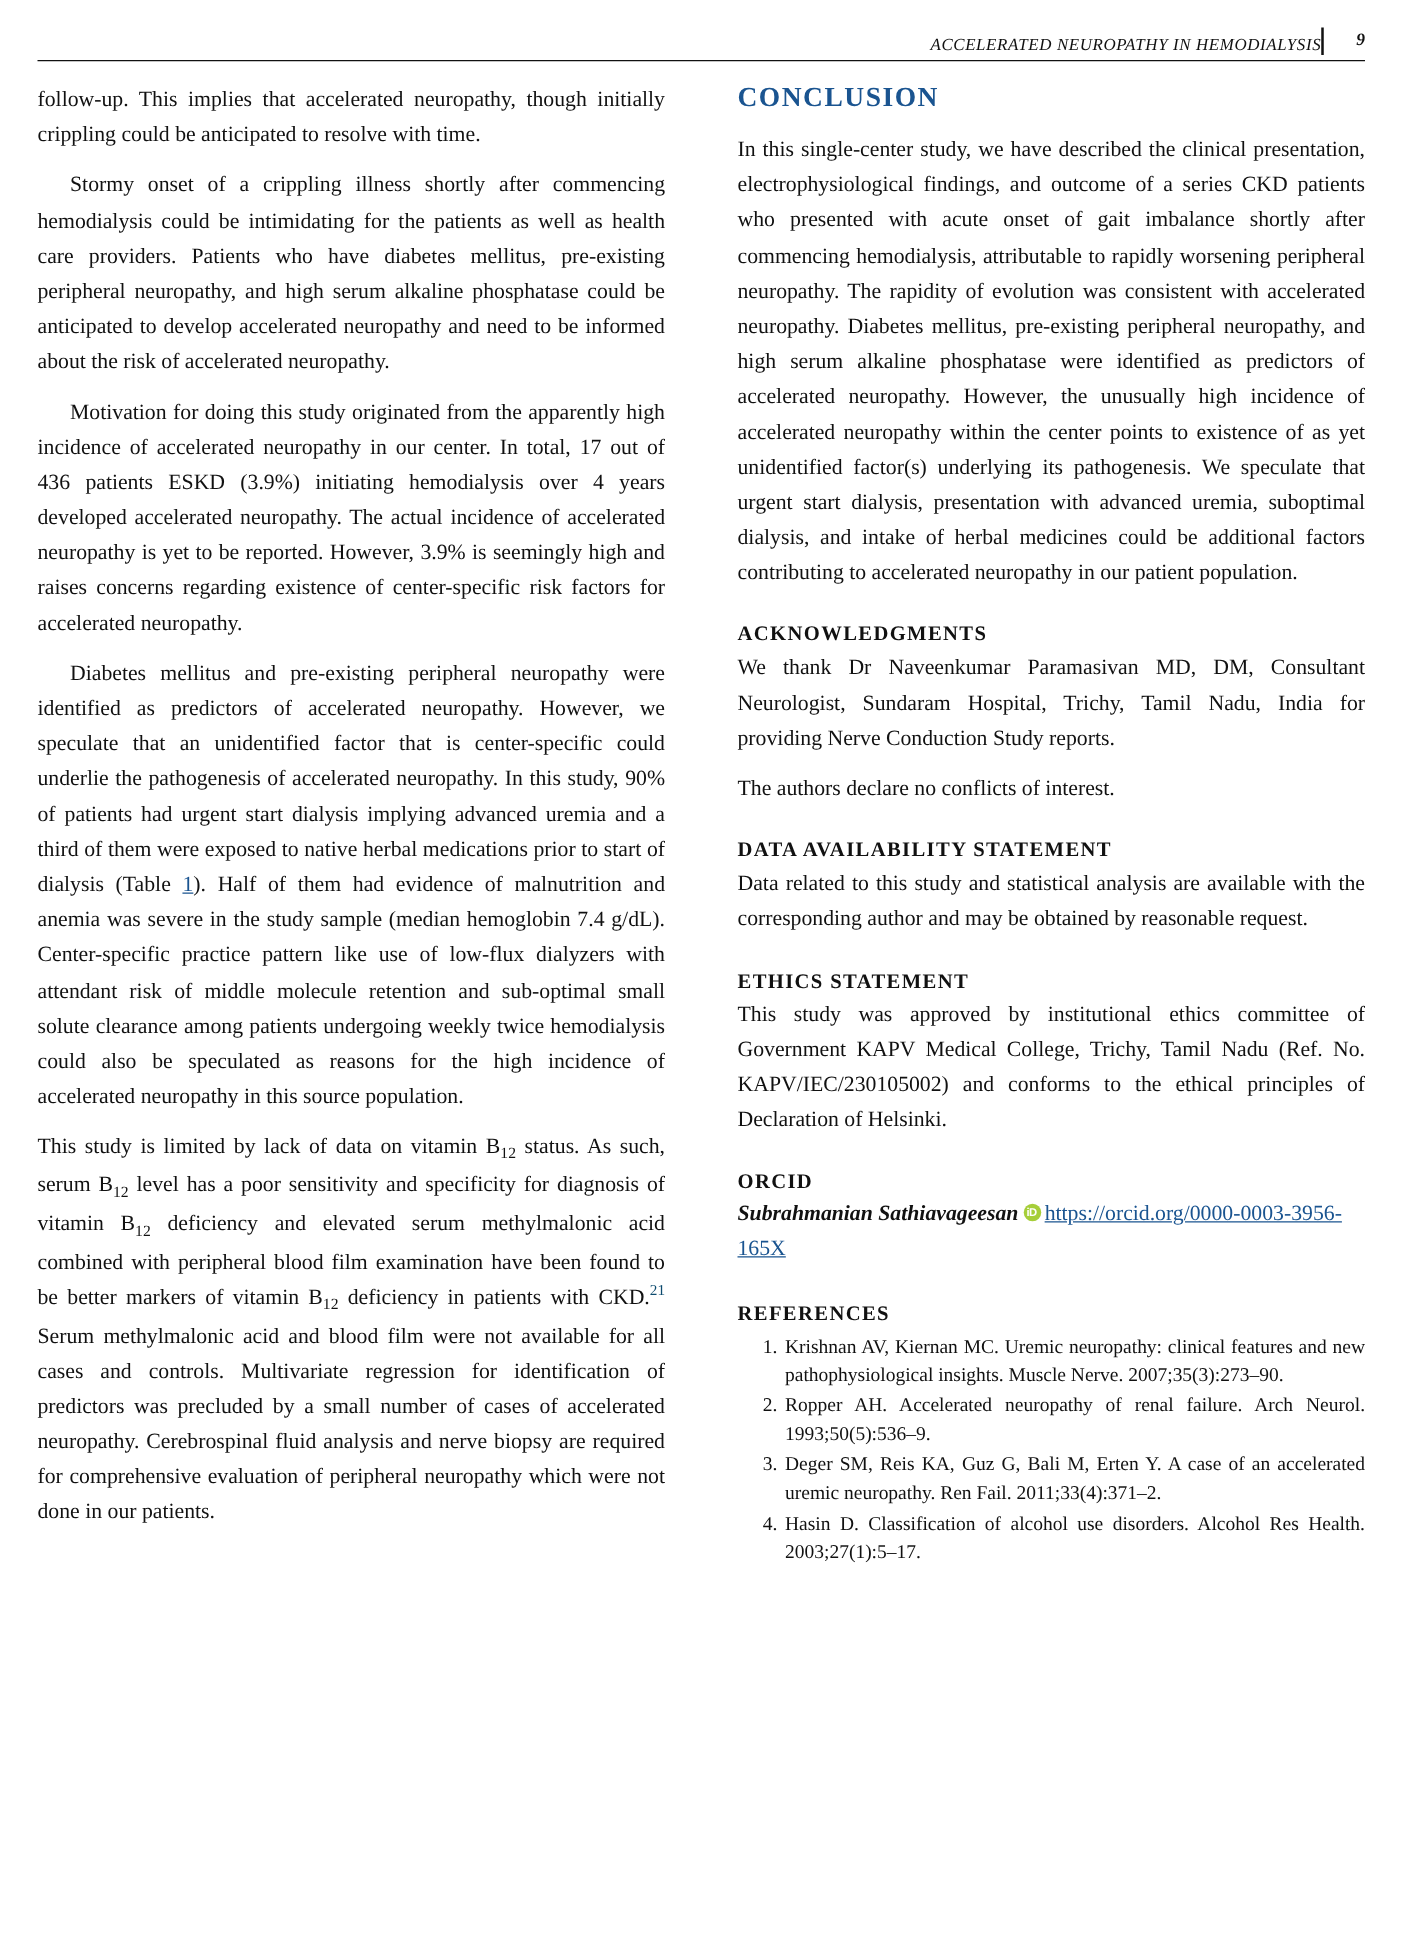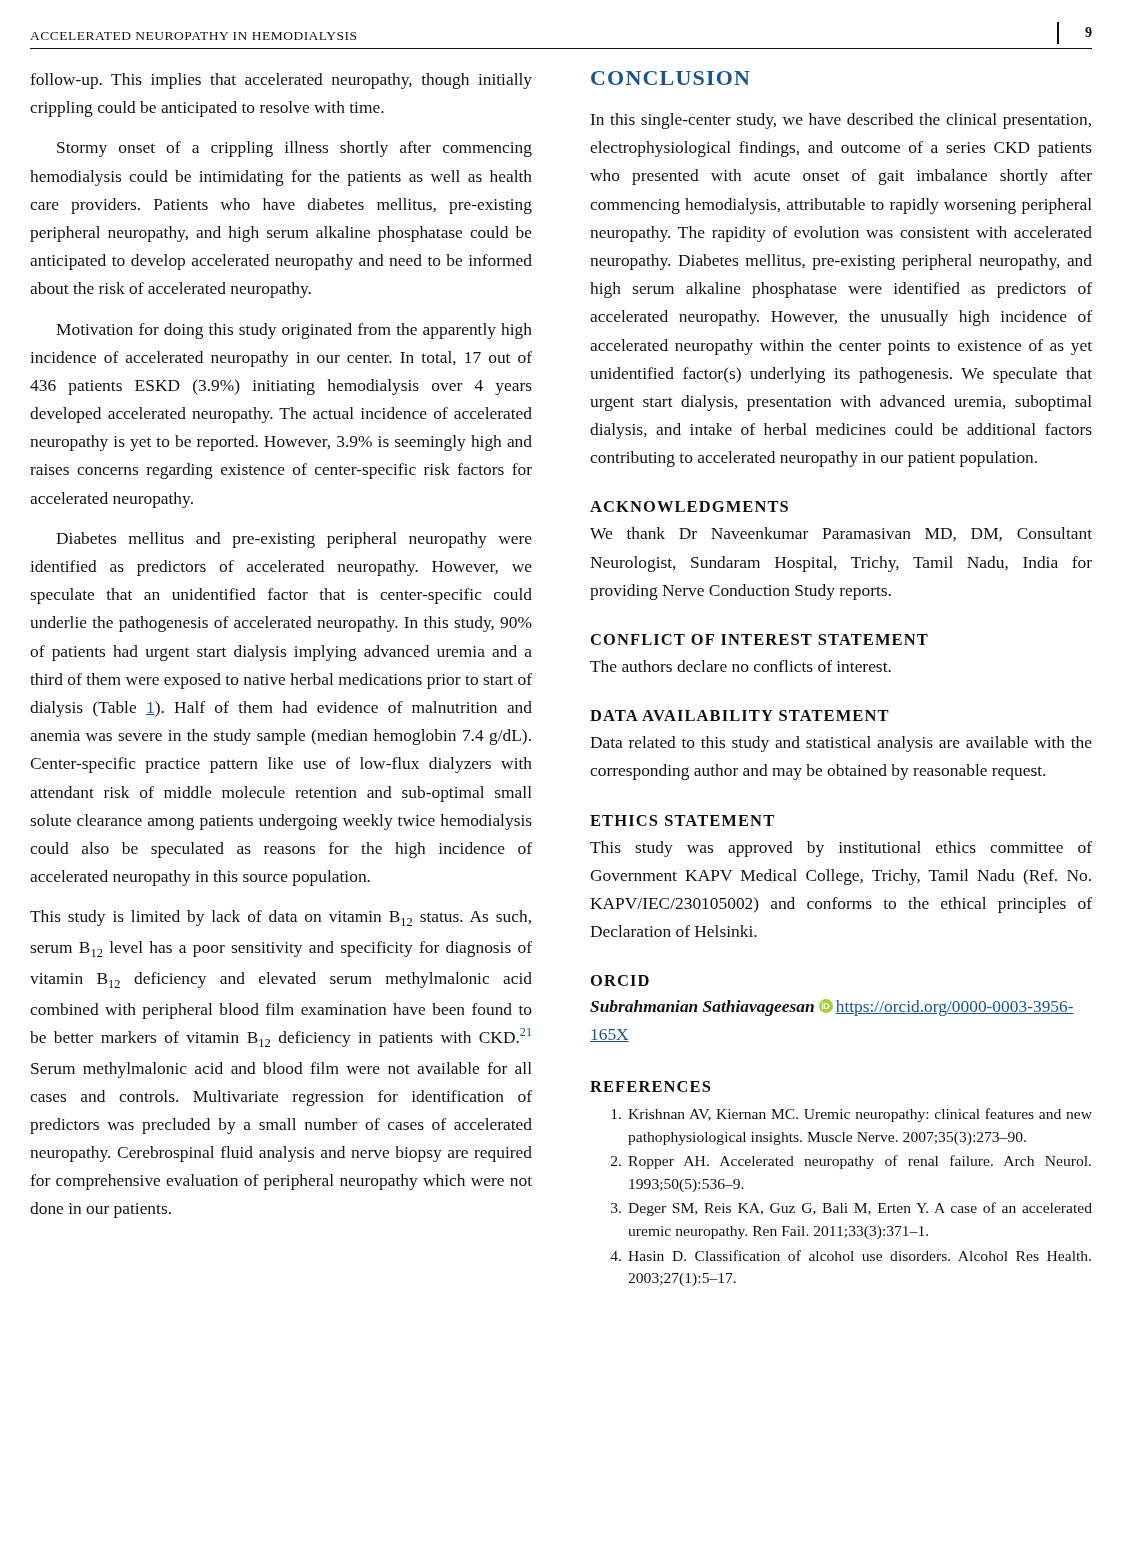--- a/index.html
+++ b/index.html
@@ -20,24 +20,25 @@
     width: 1122px;
     height: 1555px;
     box-sizing: border-box;
     padding: 22px 30px 10px 30px;
   }
 
   
   .runhead {
     display: flex;
     align-items: flex-end;
-    justify-content: space-between;
+    justify-content: flex-end;
     border-bottom: 1.6px solid #111;
     padding-bottom: 4px;
     height: 22px;
+    font-style: italic;
   }
   .runhead-title {
     font-size: 13.5px;
     letter-spacing: 0.5px;
     font-variant: small-caps;
     text-transform: uppercase;
     font-family: "Liberation Serif", serif;
   }
   .runhead-right {
     display: flex;
@@ -203,37 +204,36 @@
     </div>
 
     <div class="col">
 
       <h2 class="section-blue">CONCLUSION</h2>
       <p class="body">In this single-center study, we have described the clinical presentation, electrophysiological findings, and outcome of a series CKD patients who presented with acute onset of gait imbalance shortly after commencing hemodialysis, attributable to rapidly worsening peripheral neuropathy. The rapidity of evolution was consistent with accelerated neuropathy. Diabetes mellitus, pre-existing peripheral neuropathy, and high serum alkaline phosphatase were identified as predictors of accelerated neuropathy. However, the unusually high incidence of accelerated neuropathy within the center points to existence of as yet unidentified factor(s) underlying its pathogenesis. We speculate that urgent start dialysis, presentation with advanced uremia, suboptimal dialysis, and intake of herbal medicines could be additional factors contributing to accelerated neuropathy in our patient population.</p>
 
       <h3 class="sub">ACKNOWLEDGMENTS</h3>
       <p class="body">We thank Dr Naveenkumar Paramasivan MD, DM, Consultant Neurologist, Sundaram Hospital, Trichy, Tamil Nadu, India for providing Nerve Conduction Study reports.</p>
 
-      <h3 class="sub">CONFLICT OF INTEREST STATEMENT</h3>
       <p class="body">The authors declare no conflicts of interest.</p>
 
       <h3 class="sub">DATA AVAILABILITY STATEMENT</h3>
       <p class="body">Data related to this study and statistical analysis are available with the corresponding author and may be obtained by reasonable request.</p>
 
       <h3 class="sub">ETHICS STATEMENT</h3>
       <p class="body">This study was approved by institutional ethics committee of Government KAPV Medical College, Trichy, Tamil Nadu (Ref. No. KAPV/IEC/230105002) and conforms to the ethical principles of Declaration of Helsinki.</p>
 
       <h3 class="sub">ORCID</h3>
       <div class="orcid-line">
         <span class="orcid-name">Subrahmanian Sathiavageesan</span><span class="orcid-badge"></span><a class="orcid-url" href="#">https://orcid.org/0000-0003-3956-165X</a>
       </div>
 
       <h3 class="refs">REFERENCES</h3>
       <ol class="reflist">
         <li>Krishnan AV, Kiernan MC. Uremic neuropathy: clinical features and new pathophysiological insights. Muscle Nerve. 2007;35(3):273–90.</li>
         <li>Ropper AH. Accelerated neuropathy of renal failure. Arch Neurol. 1993;50(5):536–9.</li>
-        <li>Deger SM, Reis KA, Guz G, Bali M, Erten Y. A case of an accelerated uremic neuropathy. Ren Fail. 2011;33(3):371–1.</li>
+        <li>Deger SM, Reis KA, Guz G, Bali M, Erten Y. A case of an accelerated uremic neuropathy. Ren Fail. 2011;33(4):371–2.</li>
         <li>Hasin D. Classification of alcohol use disorders. Alcohol Res Health. 2003;27(1):5–17.</li>
       </ol>
 
     </div>
   </div>
 </div>
 
 </body></html>

